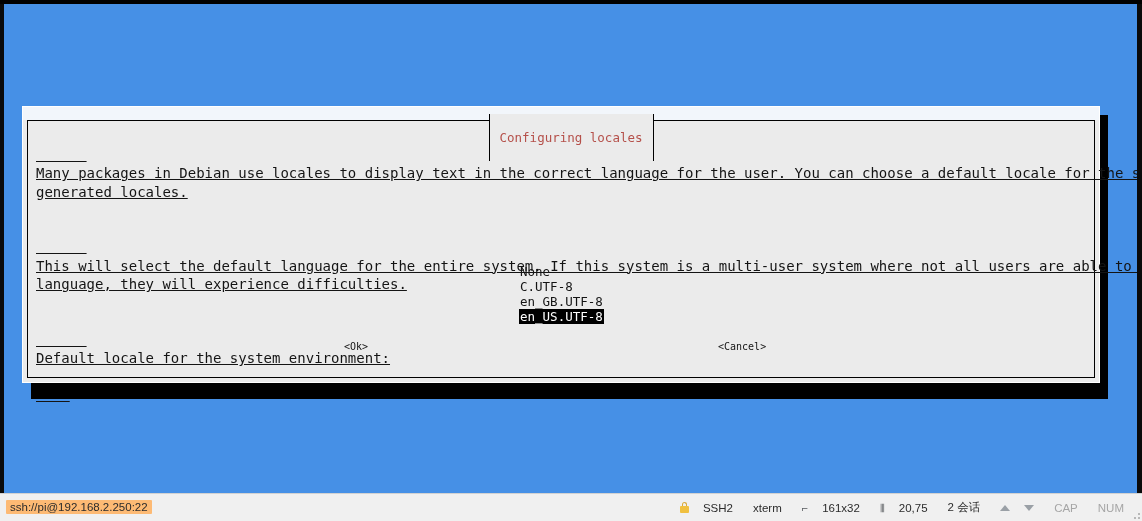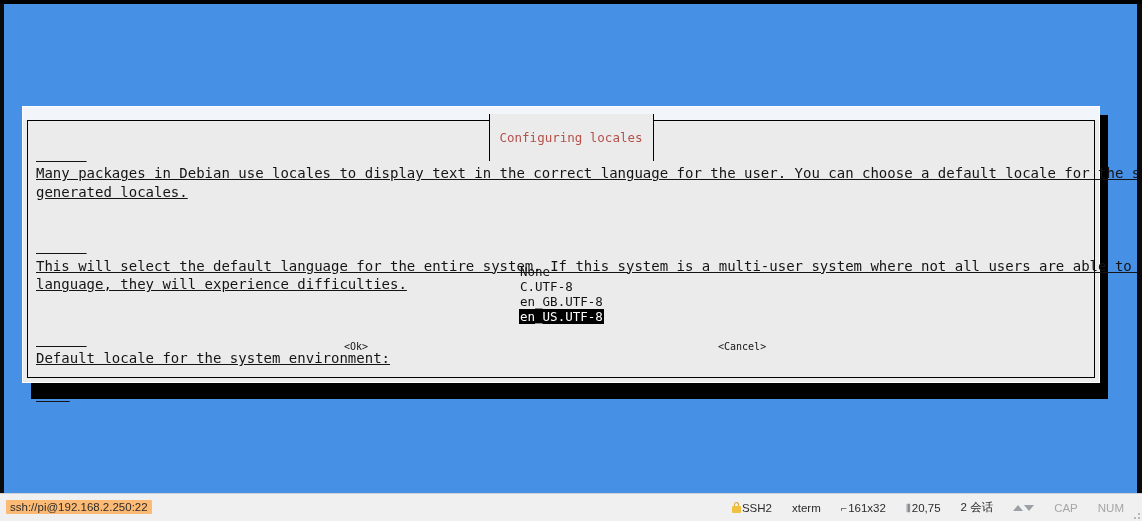--- a/index.html
+++ b/index.html
@@ -214,21 +214,21 @@
     right: 8px;
     top: 0;
     height: 27px;
     display: flex;
     align-items: center;
     gap: 0;
   }
   .sb-cell {
     display: flex;
     align-items: center;
-    gap: 1px;
+    gap: 14px;
     padding: 0 10px;
     height: 30px;
     white-space: pre;
   }
   .sb-cell.dim { color: #a6a6a6; }
   .sb-icon { display: inline-block; line-height: 0; }
   .lock-ico {
     width: 9px; height: 11px;
     position: relative;
     display: inline-block;

